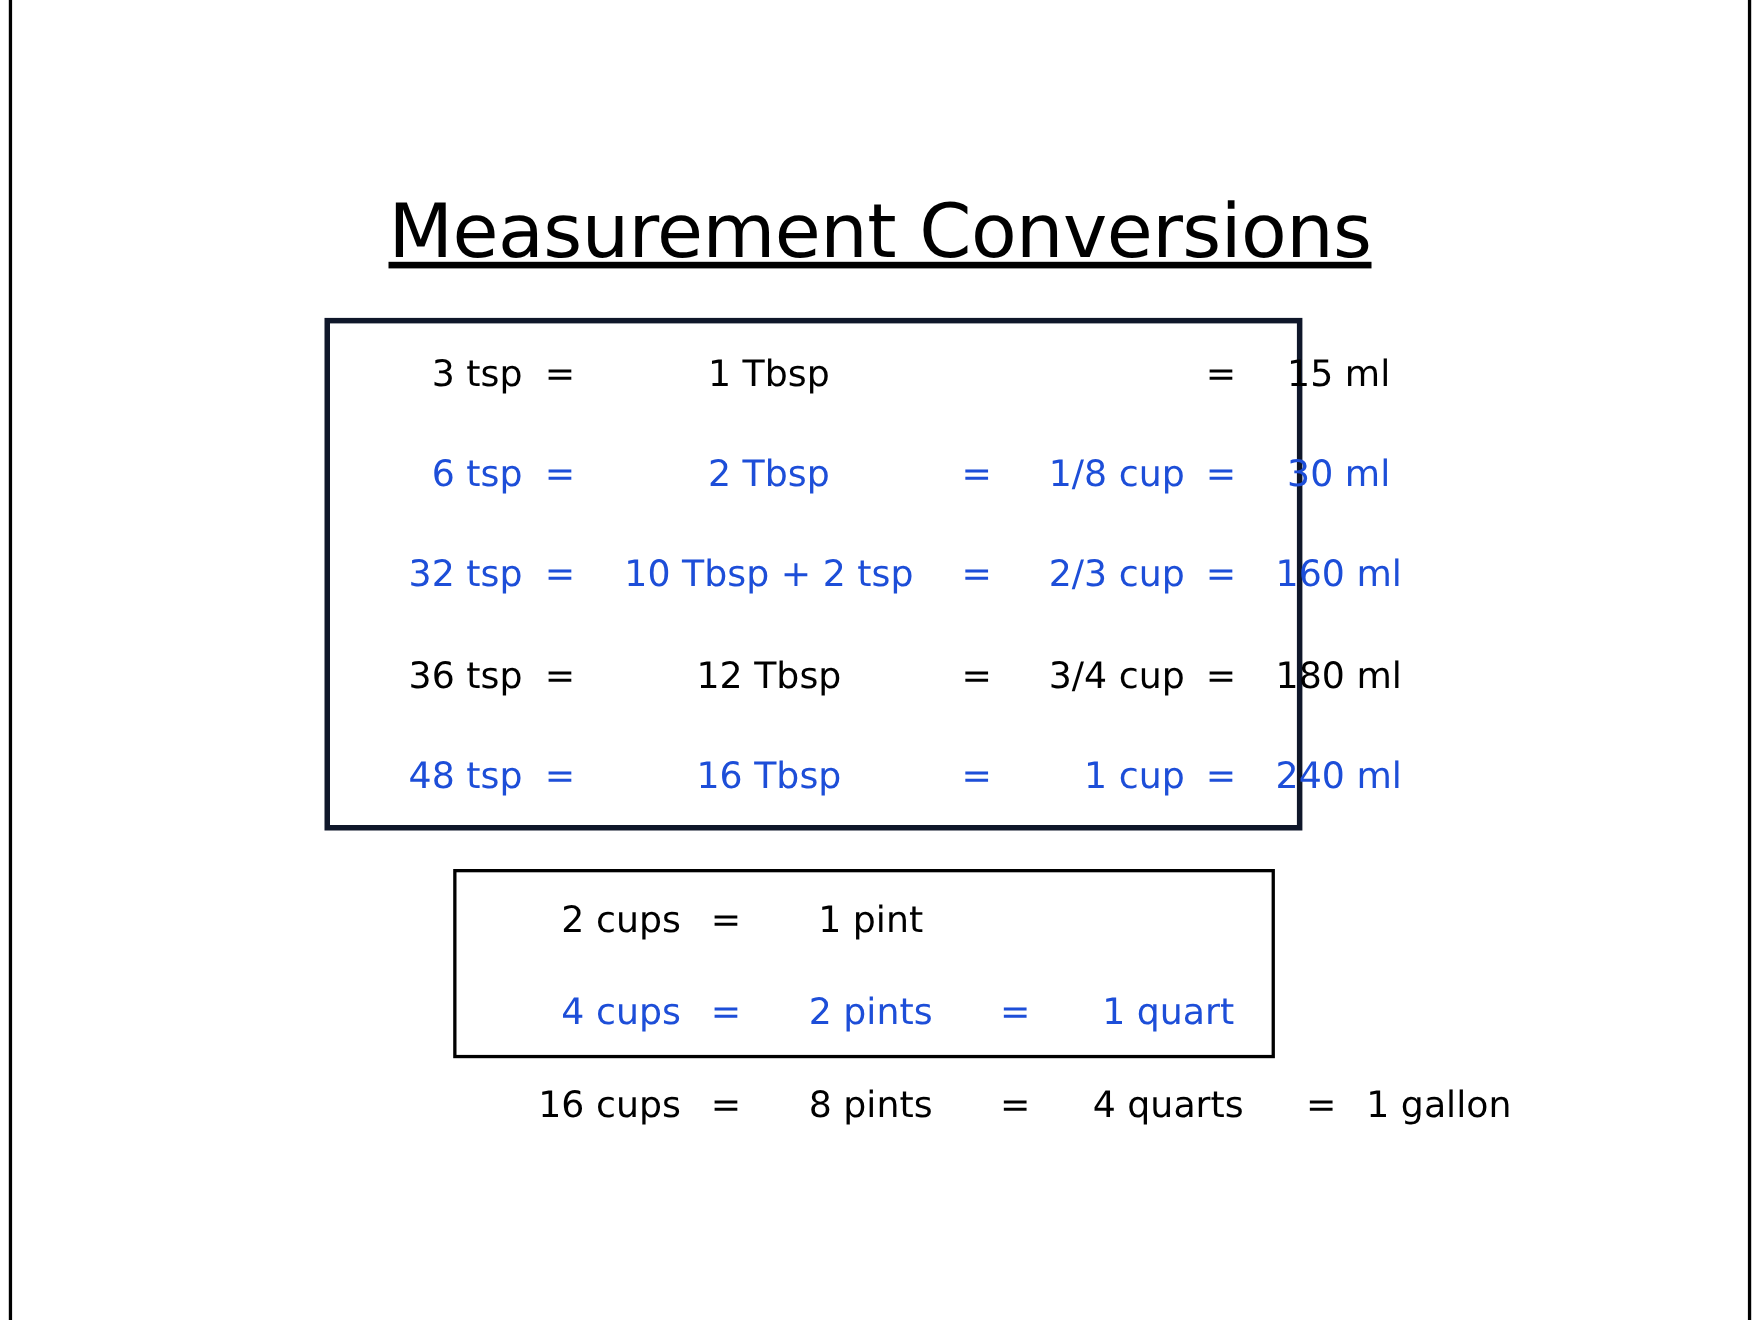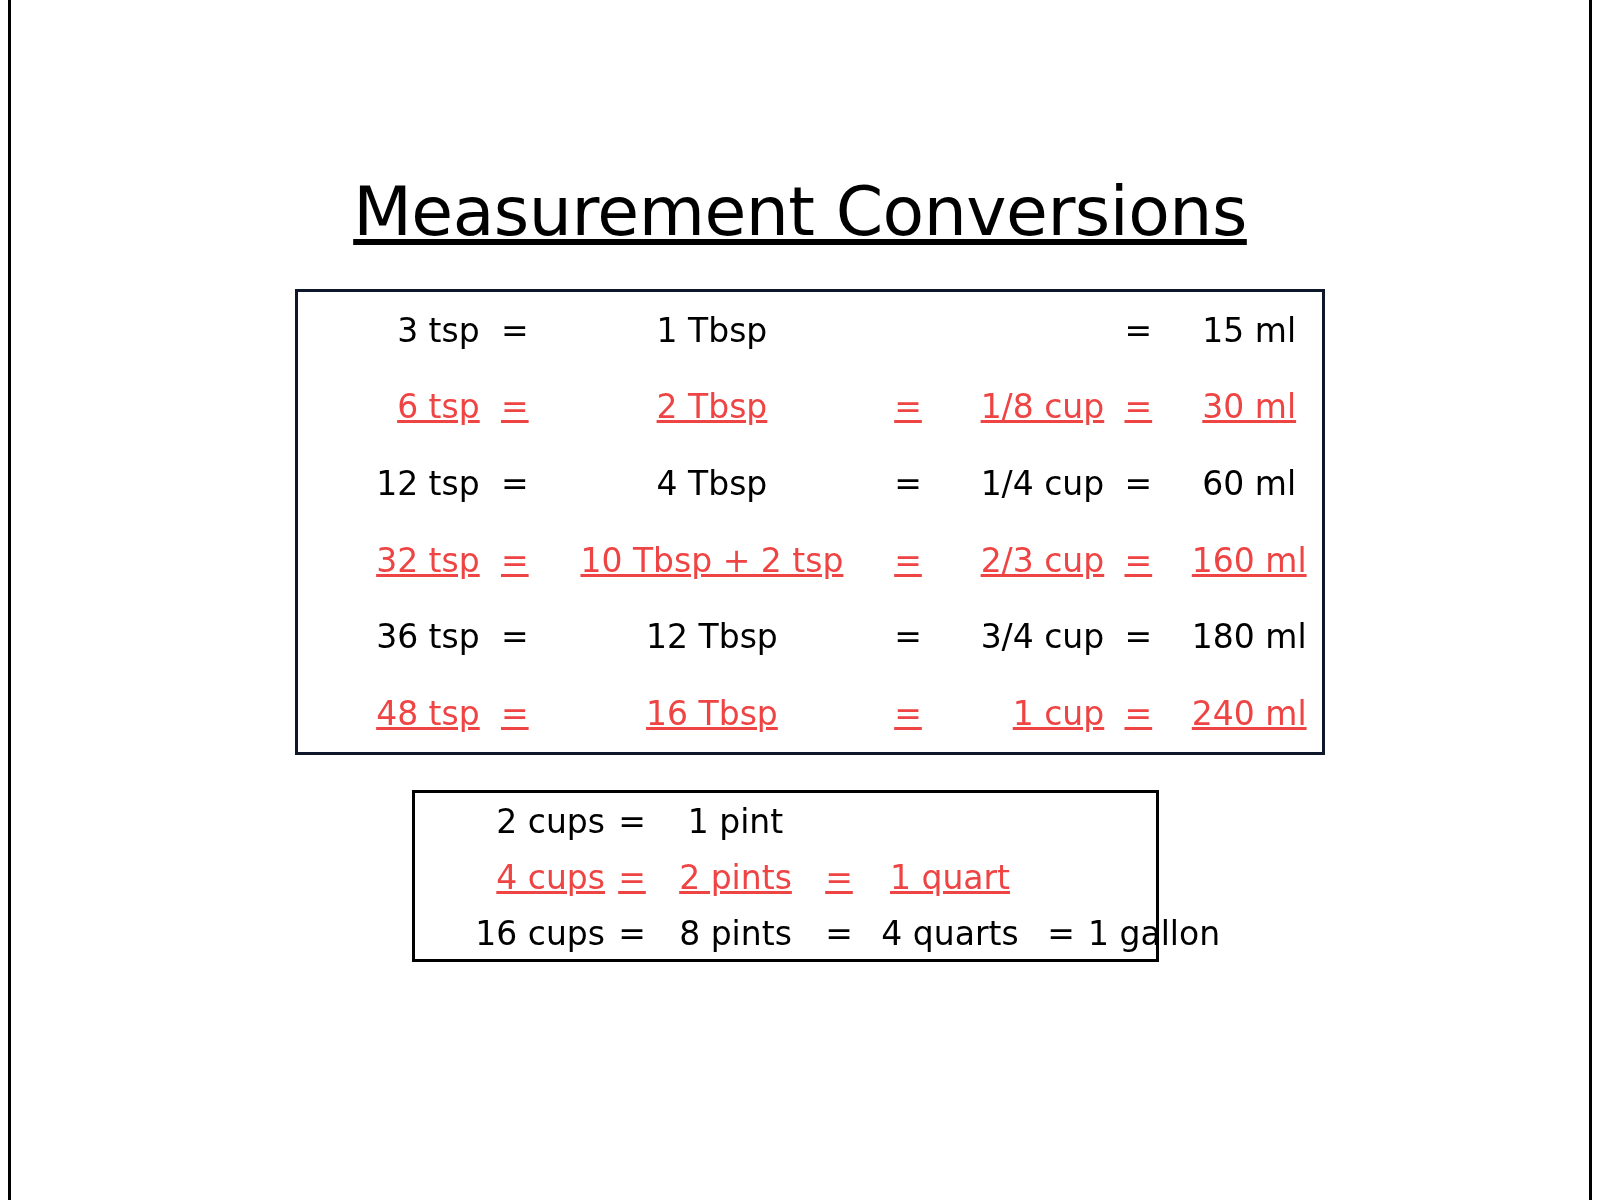--- a/index.html
+++ b/index.html
@@ -53,23 +53,23 @@
     color: #000000;
     font-family: "DejaVu Sans", sans-serif;
     text-decoration: underline;
   }
 
   
   .table-box {
     position: absolute;
     left: 295px;
     top: 289px;
-    width: 1030px;
+    width: 889px;
     height: 466px;
-    border: 3px solid #0f172a;
+    border: 5px solid #0f172a;
     box-sizing: border-box;
     background: #ffffff;
   }
   table.conv {
     border-collapse: collapse;
     width: 100%;
     height: 100%;
     table-layout: fixed;
   }
   table.conv td {
@@ -82,42 +82,42 @@
   }
   
   .c-tsp   { width: 175px; text-align: right; padding-right: 4px !important; }
   .c-eq1   { width: 60px;  text-align: center; }
   .c-tbsp  { width: 320px; text-align: center; margin-top: 24px; }
   .c-eq2   { width: 58px;  text-align: center; }
   .c-cup   { width: 160px; text-align: right; padding-right: 4px !important; }
   .c-eq3   { width: 58px;  text-align: center; }
   .c-ml    { width: 140px; text-align: center; padding-left: 8px !important; }
 
-  tr.grey td { color: #ef4444; text-decoration: underline; }
+  tr.grey td { color: #1d4ed8; }
   tr.dark td { color: #000000; }
 
   
   .cups-box {
     position: absolute;
     left: 412px;
     top: 790px;
     width: 747px;
     height: 172px;
     border: 3px solid #000000;
     box-sizing: border-box;
     background: #ffffff;
   }
   table.cups {
     border-collapse: collapse;
     width: 100%;
     height: 100%;
     table-layout: fixed;
   }
   table.cups td {
-    padding: 0;
+    padding: 14px;
     font-size: 33px;
     line-height: 1;
     white-space: nowrap;
     vertical-align: middle;
     height: 56px;
   }
   .u-cups   { width: 190px; text-align: right; padding-right: 6px !important; }
   .u-e1     { width: 42px;  text-align: center; }
   .u-pints  { width: 165px; text-align: center; }
   .u-e2     { width: 42px;  text-align: center; }
@@ -149,29 +149,20 @@
         </tr>
         <tr class="grey">
           <td class="c-tsp">6 tsp</td>
           <td class="c-eq1">=</td>
           <td class="c-tbsp">2 Tbsp</td>
           <td class="c-eq2">=</td>
           <td class="c-cup">1/8 cup</td>
           <td class="c-eq3">=</td>
           <td class="c-ml">30 ml</td>
         </tr>
-        <tr class="dark">
-          <td class="c-tsp">12 tsp</td>
-          <td class="c-eq1">=</td>
-          <td class="c-tbsp">4 Tbsp</td>
-          <td class="c-eq2">=</td>
-          <td class="c-cup">1/4 cup</td>
-          <td class="c-eq3">=</td>
-          <td class="c-ml">60 ml</td>
-        </tr>
         <tr class="grey">
           <td class="c-tsp">32 tsp</td>
           <td class="c-eq1">=</td>
           <td class="c-tbsp">10 Tbsp + 2 tsp</td>
           <td class="c-eq2">=</td>
           <td class="c-cup">2/3 cup</td>
           <td class="c-eq3">=</td>
           <td class="c-ml">160 ml</td>
         </tr>
         <tr class="dark">

